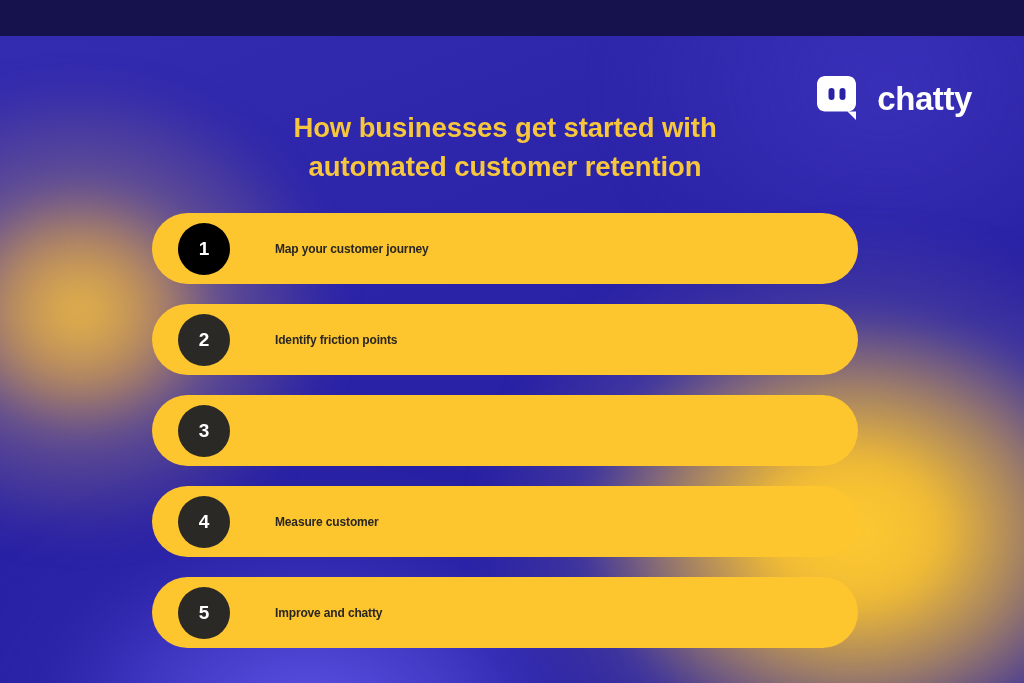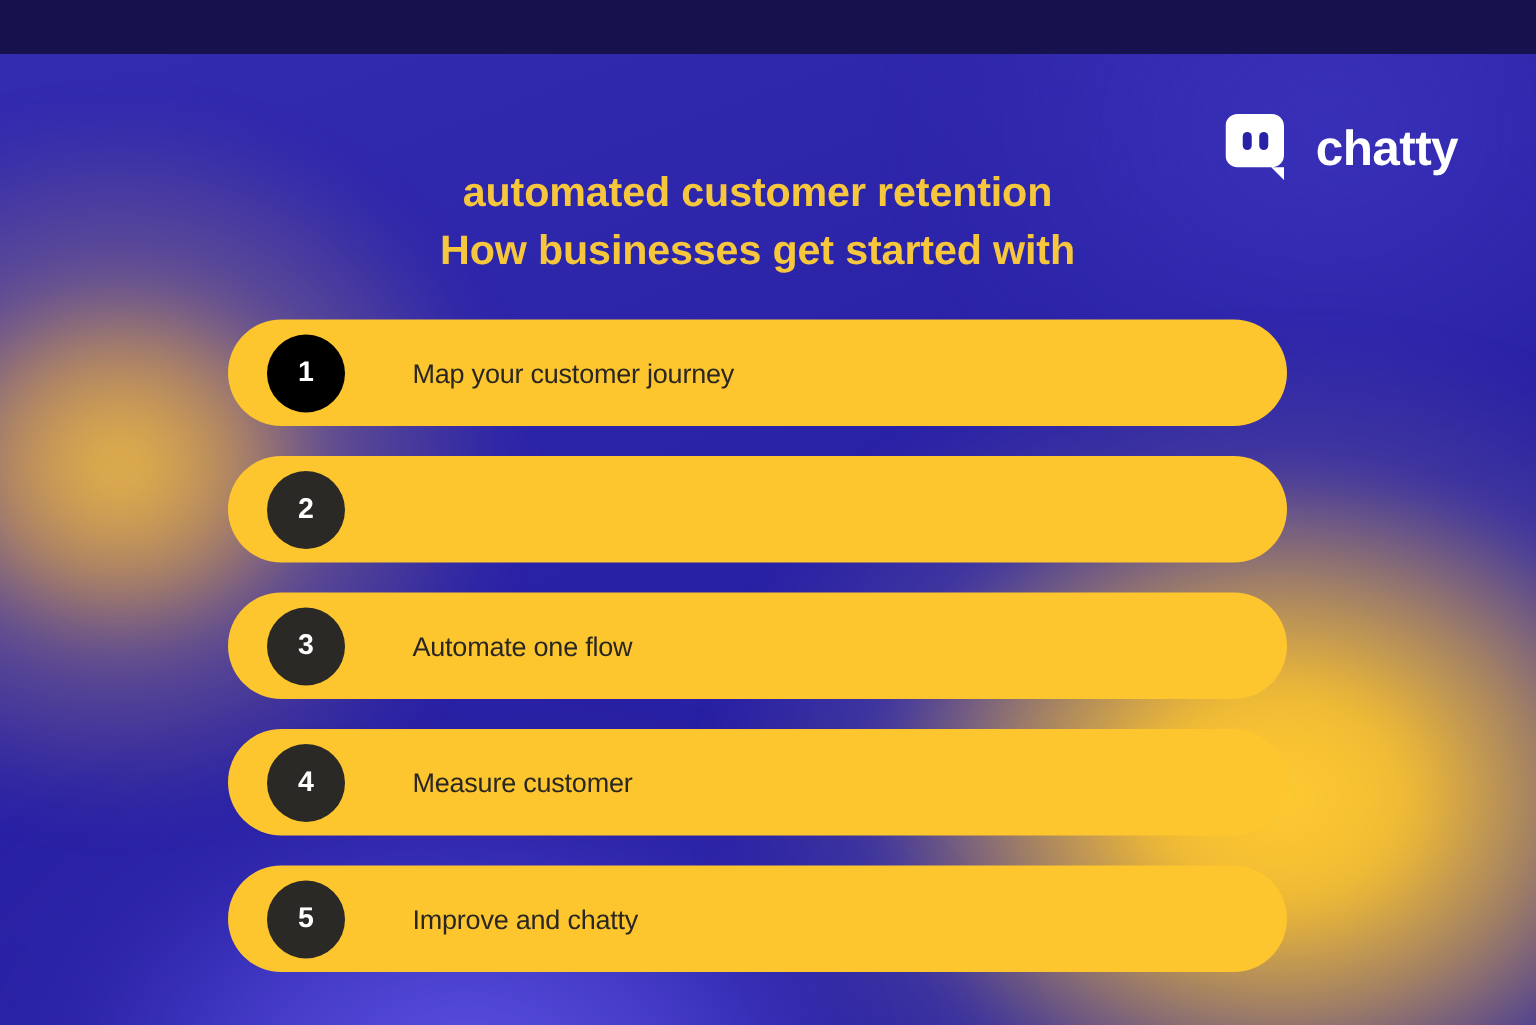--- a/index.html
+++ b/index.html
@@ -150,22 +150,22 @@
     display: flex;
     align-items: center;
     justify-content: center;
     line-height: 1;
   }
   .step.step-first .step-badge { background: #000000; }
 
   .step-label {
     margin-left: 123px;
     color: #2a2722;
-    font-size: 18px;
-    font-weight: normal;
+    font-size: 12px;
+    font-weight: bold;
     letter-spacing: -0.15px;
     line-height: 1;
   }
 </style>
 </head>
 <body>
 
 <div id="canvas">
 
   <div class="bg-base"></div>
@@ -182,38 +182,38 @@
                  L30.5 35.5 H8 C3.6 35.5 0 31.9 0 27.5
                  V8 C0 3.6 3.6 0 8 0 Z" fill="#FFFFFF"></path>
         <rect x="11.5" y="12" width="6" height="12" rx="3" fill="#2A22A6"></rect>
         <rect x="22.5" y="12" width="6" height="12" rx="3" fill="#2A22A6"></rect>
       </svg>
     </span>
     <span class="logo-word">chatty</span>
   </div>
 
   <div class="title">
+    <span class="line">How businesses get started with</span>
     <span class="line">automated customer retention</span>
-    <span class="line">How businesses get started with</span>
   </div>
 
   <div class="steps">
 
     <div class="step step-first">
       <div class="step-badge">1</div>
       <div class="step-label">Map your customer journey</div>
     </div>
 
     <div class="step">
       <div class="step-badge">2</div>
+      <div class="step-label">Identify friction points</div>
     </div>
 
     <div class="step">
       <div class="step-badge">3</div>
-      <div class="step-label">Automate one flow</div>
     </div>
 
     <div class="step">
       <div class="step-badge">4</div>
       <div class="step-label">Measure customer</div>
     </div>
 
     <div class="step">
       <div class="step-badge">5</div>
       <div class="step-label">Improve and chatty</div>

